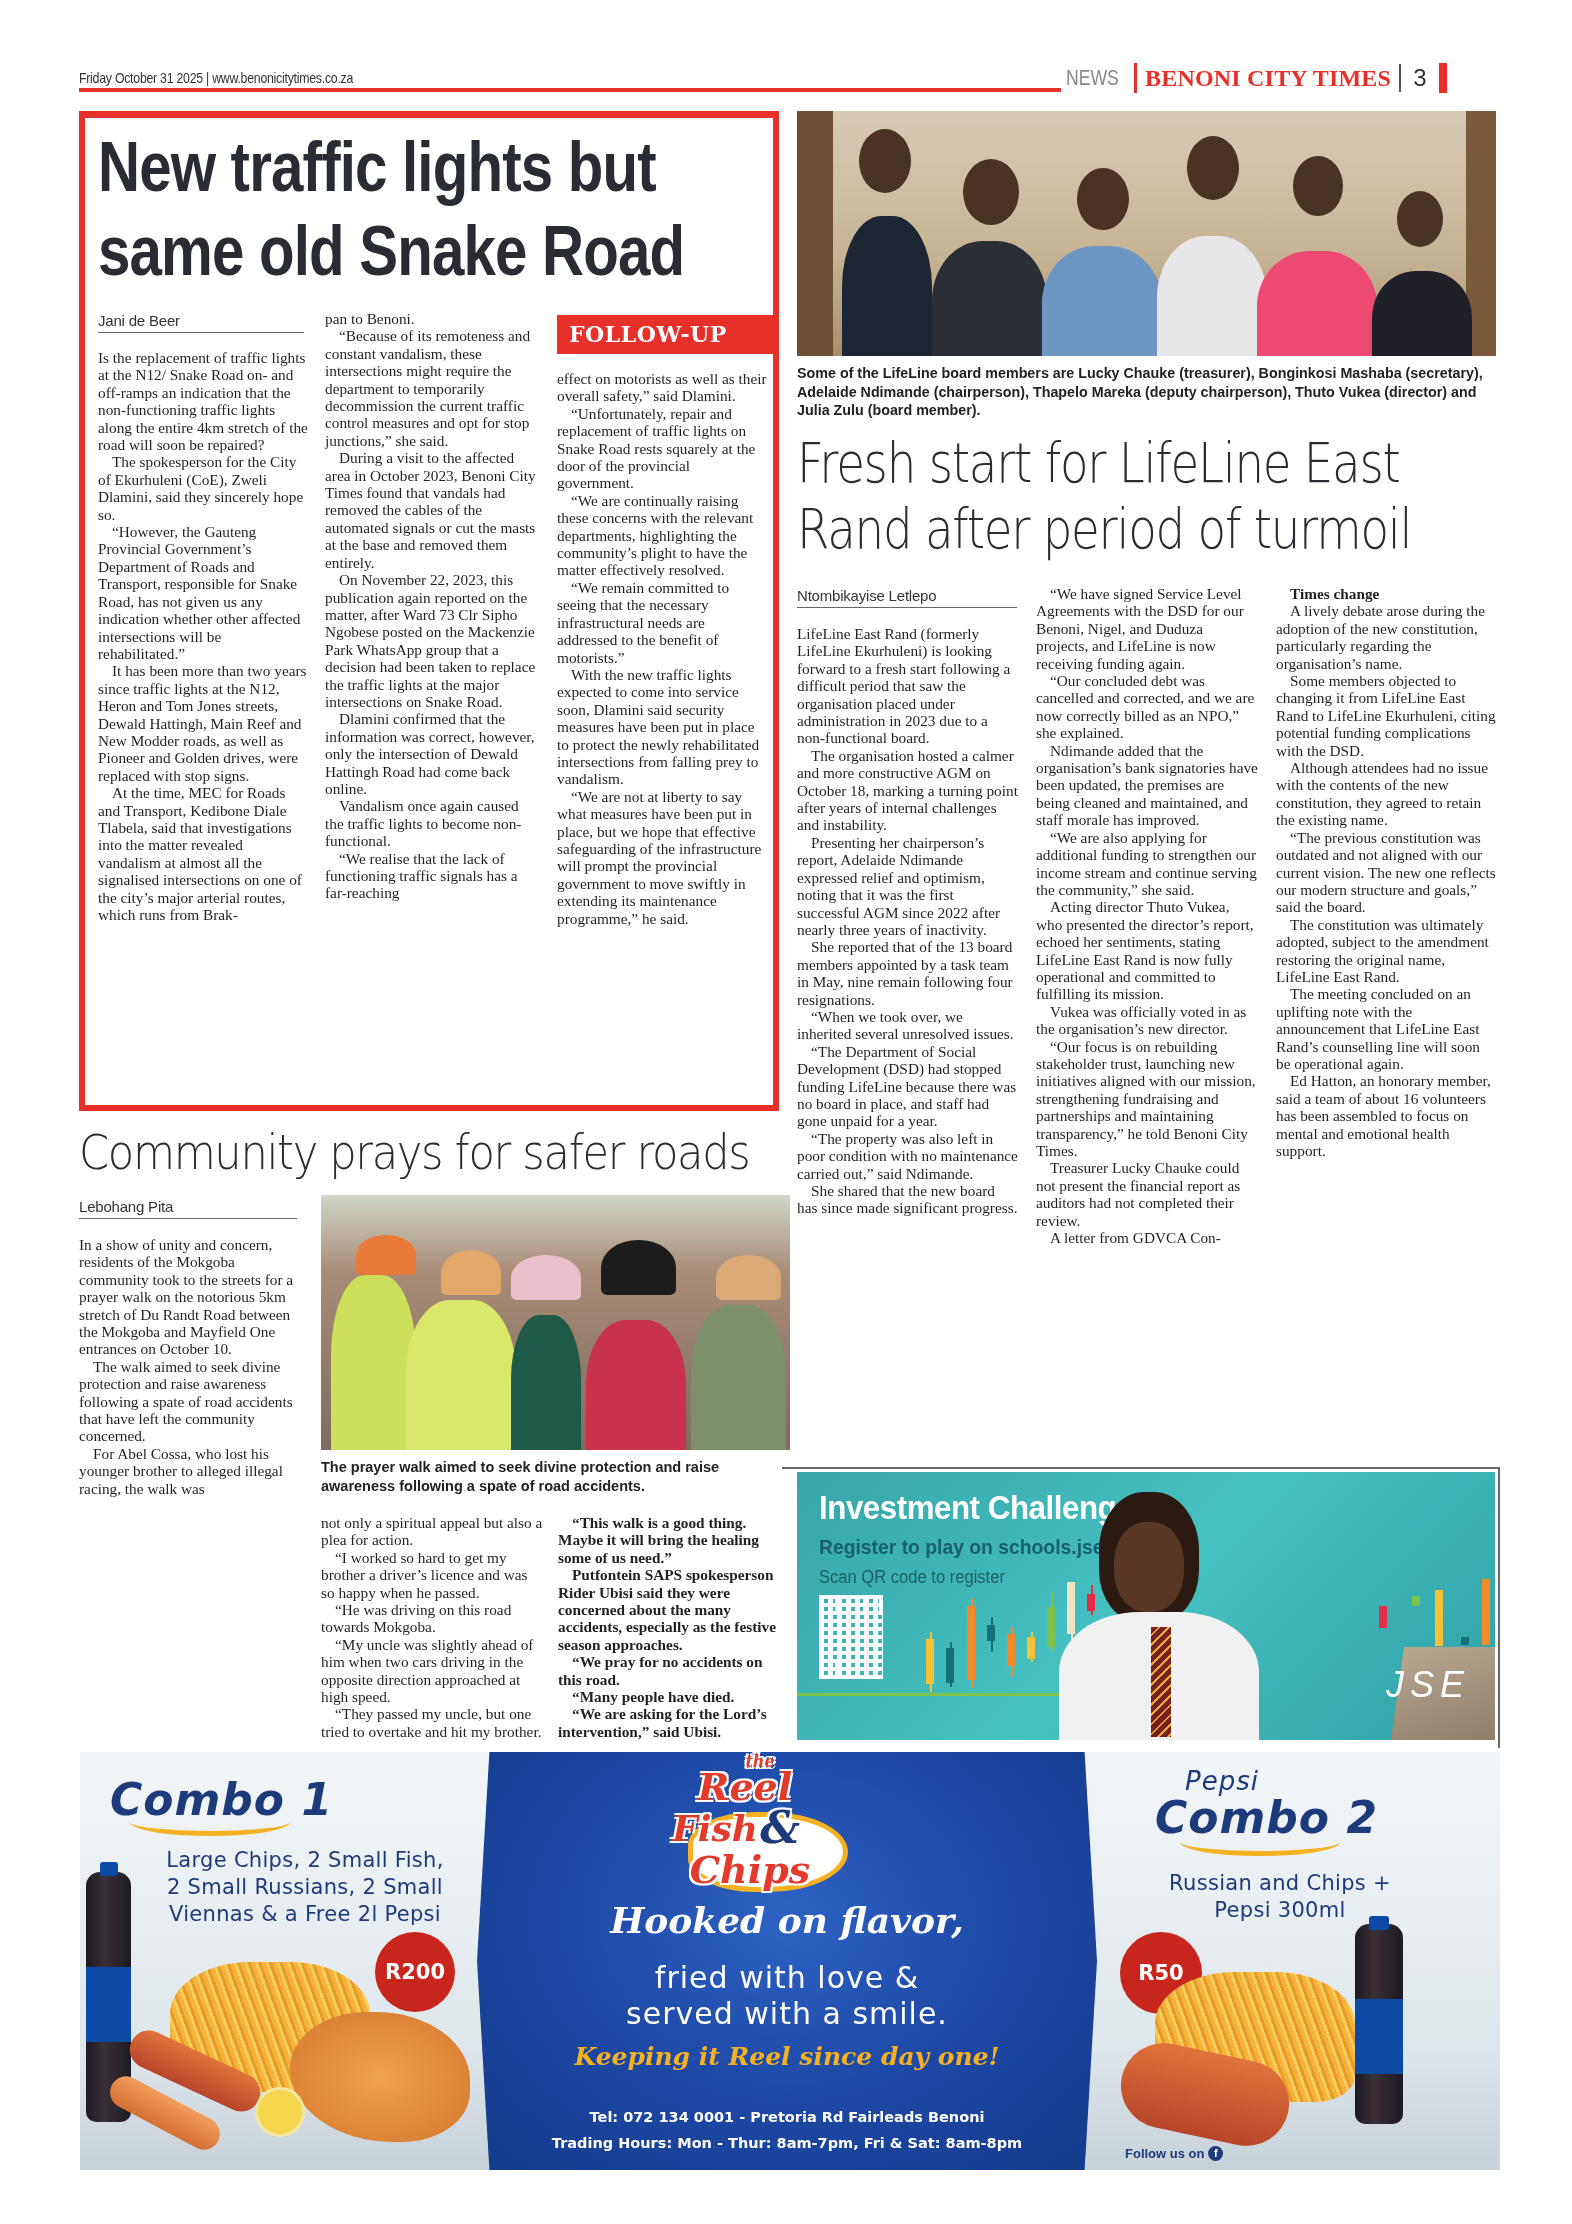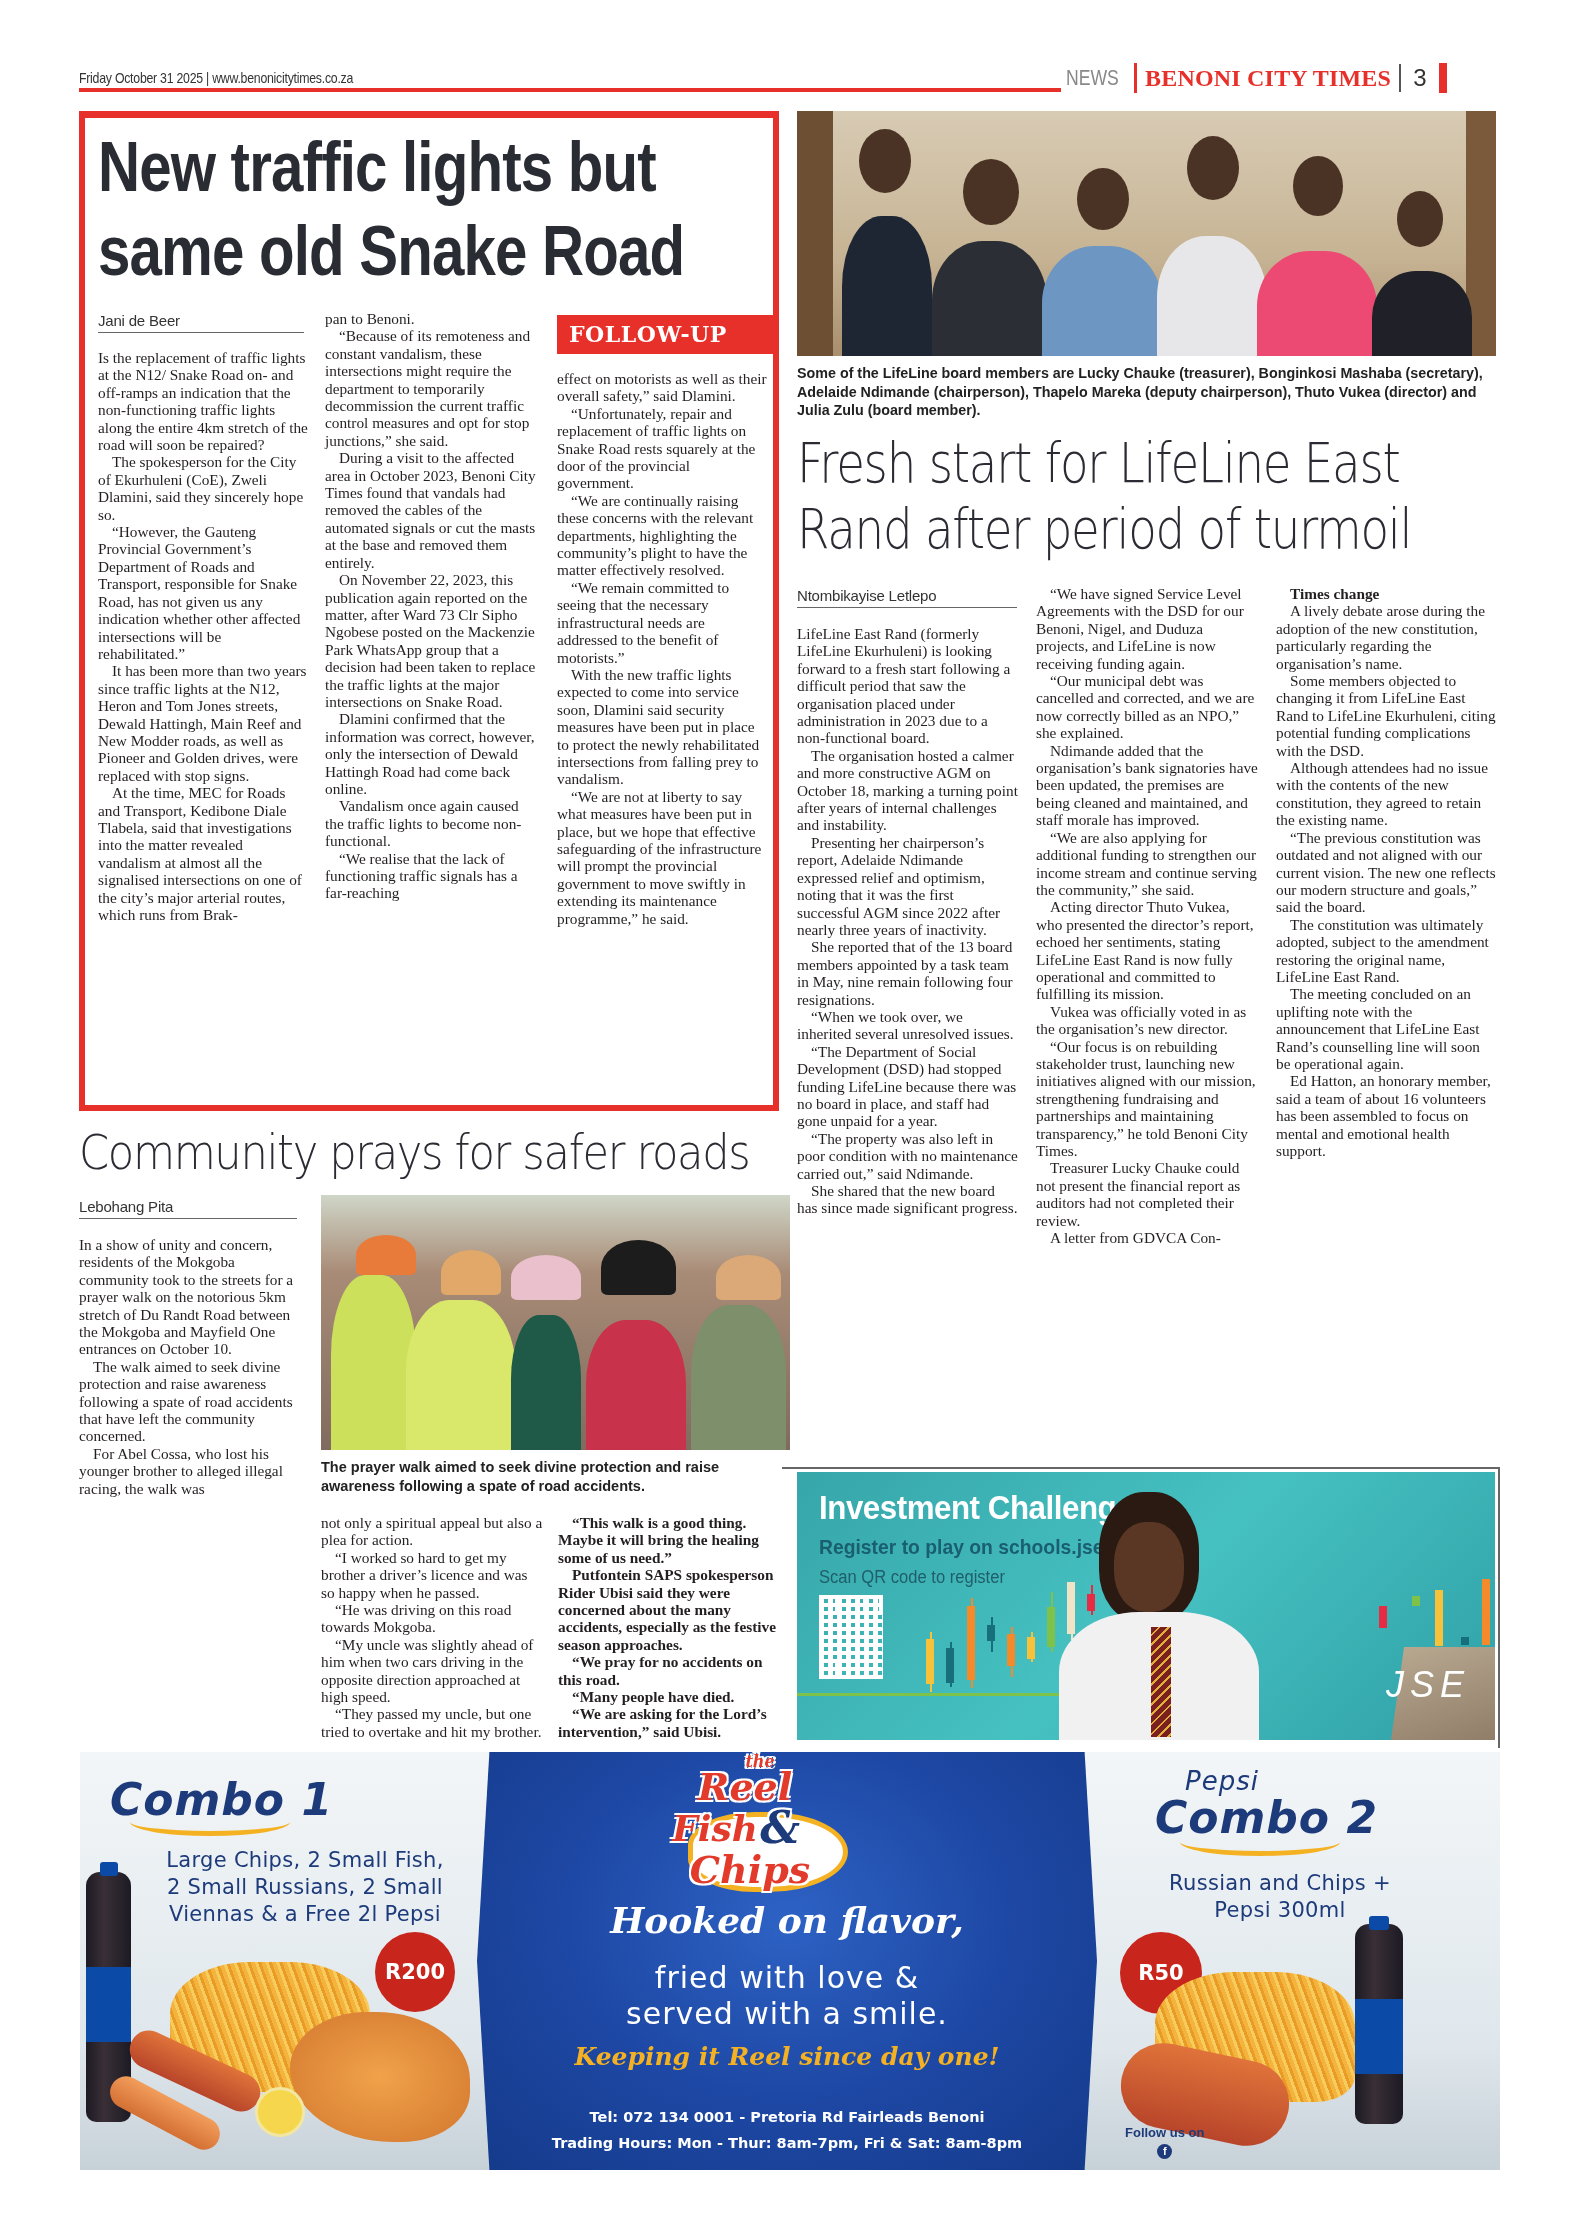--- a/index.html
+++ b/index.html
@@ -165,21 +165,21 @@
   <p>The organisation hosted a calmer and more constructive AGM on October 18, marking a turning point after years of internal challenges and instability.</p>
   <p>Presenting her chairperson’s report, Adelaide Ndimande expressed relief and optimism, noting that it was the first successful AGM since 2022 after nearly three years of inactivity.</p>
   <p>She reported that of the 13 board members appointed by a task team in May, nine remain following four resignations.</p>
   <p>“When we took over, we inherited several unresolved issues.</p>
   <p>“The Department of Social Development (DSD) had stopped funding LifeLine because there was no board in place, and staff had gone unpaid for a year.</p>
   <p>“The property was also left in poor condition with no maintenance carried out,” said Ndimande.</p>
   <p>She shared that the new board has since made significant progress.</p>
 </div>
 <div class="abs col" style="left:1036px; top:585px; width:222px;">
   <p>“We have signed Service Level Agreements with the DSD for our Benoni, Nigel, and Duduza projects, and LifeLine is now receiving funding again.</p>
-  <p>“Our municipal debt was cancelled and corrected, and we are now correctly billed as an NPO,” she explained.</p>
+  <p>“Our concluded debt was cancelled and corrected, and we are now correctly billed as an NPO,” she explained.</p>
   <p>Ndimande added that the organisation’s bank signatories have been updated, the premises are being cleaned and maintained, and staff morale has improved.</p>
   <p>“We are also applying for additional funding to strengthen our income stream and continue serving the community,” she said.</p>
   <p>Acting director Thuto Vukea, who presented the director’s report, echoed her sentiments, stating LifeLine East Rand is now fully operational and committed to fulfilling its mission.</p>
   <p>Vukea was officially voted in as the organisation’s new director.</p>
   <p>“Our focus is on rebuilding stakeholder trust, launching new initiatives aligned with our mission, strengthening fundraising and partnerships and maintaining transparency,” he told Benoni City Times.</p>
   <p>Treasurer Lucky Chauke could not present the financial report as auditors had not completed their review.</p>
   <p>A letter from GDVCA Con-</p>
 </div>
 <div class="abs col" style="left:1276px; top:585px; width:222px;">
   <p class="sub">Times change</p>
@@ -310,17 +310,17 @@
   <div class="combo-title" style="left:1075px; top:40px; font-size:44px;">Combo 2</div>
   <div class="swoosh" style="left:1100px; top:90px; width:160px;"></div>
   <div class="combo-desc" style="left:1070px; top:118px; width:260px;">Russian and Chips + Pepsi 300ml</div>
   <div class="price" style="left:1040px; top:180px; width:82px; height:82px; line-height:82px; font-size:21px;">R50</div>
   <div class="chips" style="left:1075px; top:220px; width:200px; height:130px;"></div>
   <div class="sausage" style="left:1040px; top:300px; width:170px; height:85px; border-radius: 45px; transform: rotate(12deg);"></div>
   <div class="bottle" style="left:1275px; top:172px; width:48px; height:200px;">
     <div class="bottle-cap" style="left:14px; top:-8px; width:20px; height:14px;"></div>
     <div class="bottle-label" style="top:75px; height:75px;"></div>
   </div>
-  <div class="follow" style="left:1045px; top:373px;flex-direction:column;">
+  <div class="follow" style="left:1045px; top:394px;">
     <span>Follow us on</span>
     <span class="fb-icon">f</span>
   </div>
 </div>
 
 </body></html>

